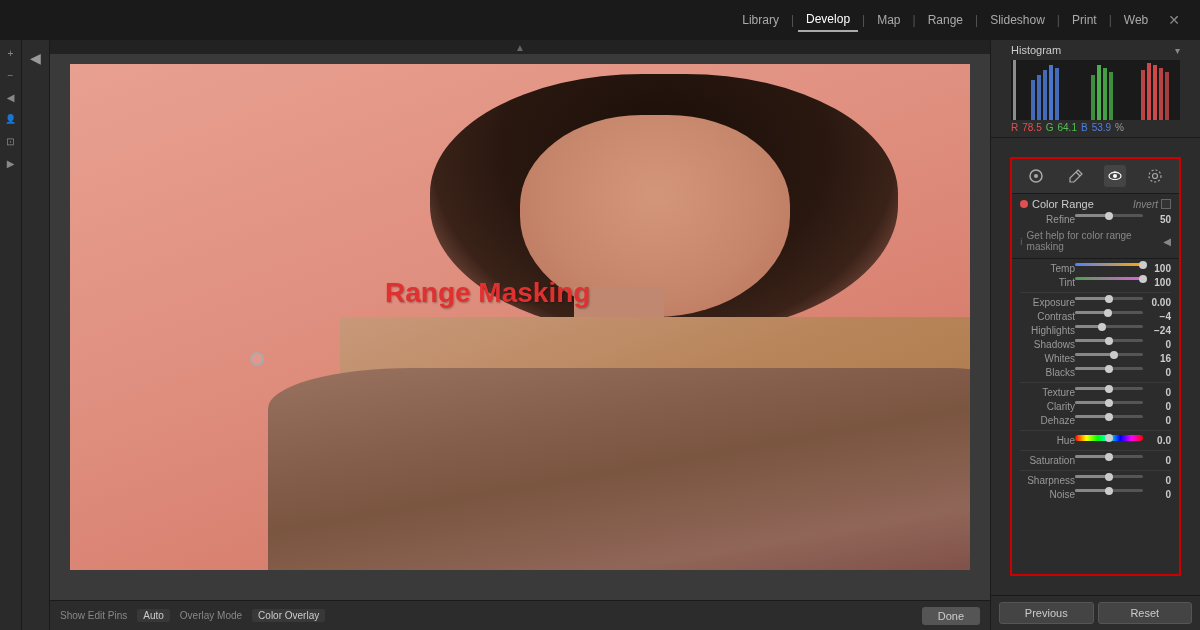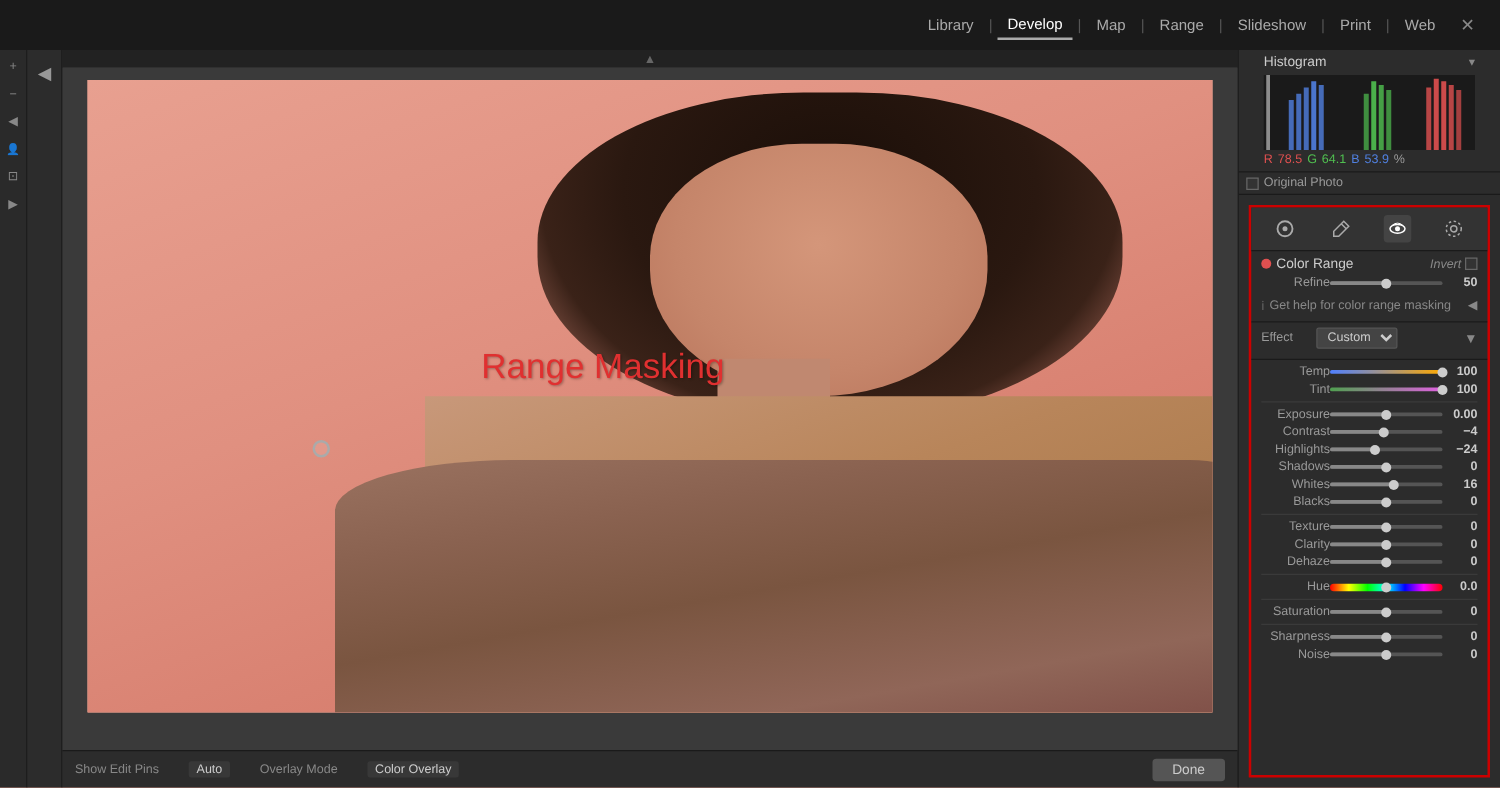--- a/index.html
+++ b/index.html
@@ -108,21 +108,21 @@
         radial-gradient(ellipse 60% 70% at 55% 35%, #c5856a 0%, #e8a090 40%, #e8a090 100%);
       position: relative;
     }
 
     
     #range-masking-label {
       position: absolute;
       top: 42%;
       left: 35%;
       font-size: 28px;
-      font-weight: normal;
+      font-weight: bold;
       color: #e03030;
       text-shadow: 1px 1px 2px rgba(0,0,0,0.3);
       pointer-events: none;
     }
 
     
     .photo-pin {
       position: absolute;
       top: 57%;
       left: 20%;
@@ -133,21 +133,21 @@
       background: rgba(255,255,255,0.1);
     }
 
     
     #bottom-toolbar {
       height: 30px;
       background: #2c2c2c;
       display: flex;
       align-items: center;
       padding: 0 10px;
-      gap: 24px;
+      gap: 10px;
       border-top: 1px solid #1a1a1a;
       font-size: 10px;
     }
     .bottom-label { color: #888; }
     .bottom-value {
       color: #ccc;
       background: #383838;
       padding: 1px 6px;
       border-radius: 2px;
       cursor: pointer;
@@ -217,21 +217,21 @@
       height: 10px;
       border: 1px solid #666;
       background: #333;
     }
 
     
     #develop-panel {
       flex: 1;
       overflow-y: auto;
       border: 2px solid #cc0000;
-      margin: 8px;
+      margin: 19px;
       background: #2c2c2c;
     }
 
     
     #tool-icons-row {
       display: flex;
       align-items: center;
       justify-content: space-around;
       padding: 6px 4px;
       background: #333;
@@ -275,21 +275,20 @@
     .checkbox-sm-inline {
       width: 10px;
       height: 10px;
       border: 1px solid #666;
       background: #333;
       margin-left: 3px;
     }
 
     .slider-row {
       display: flex;
-      align-items: center;
       margin-bottom: 3px;
       gap: 0;
     }
     .slider-label {
       width: 55px;
       color: #999;
       font-size: 10px;
       text-align: right;
       flex-shrink: 0;
     }
@@ -543,24 +542,20 @@
         <span class="rgb-r">R</span>
         <span class="rgb-r">78.5</span>
         <span class="rgb-g">G</span>
         <span class="rgb-g">64.1</span>
         <span class="rgb-b">B</span>
         <span class="rgb-b">53.9</span>
         <span>%</span>
       </div>
     </div>
 
-    <div id="original-photo-row">
-      <div class="checkbox-sm"></div>
-      <span>Original Photo</span>
-    </div>
 
     <div id="develop-panel">
 
       <div id="tool-icons-row">
         <div class="panel-tool-icon">
           <svg width="16" height="16" viewBox="0 0 16 16">
             <circle cx="8" cy="8" r="6" fill="none" stroke="#aaa" stroke-width="1.5"></circle>
             <circle cx="8" cy="8" r="2" fill="#aaa"></circle>
           </svg>
         </div>
@@ -602,29 +597,20 @@
           </div>
           <span class="slider-value">50</span>
         </div>
         <div class="info-row">
           <span class="info-icon">ℹ</span>
           <span>Get help for color range masking</span>
           <span style="margin-left:auto;color:#888;">◀</span>
         </div>
       </div>
 
-      <div id="effect-section">
-        <div class="effect-row">
-          <span class="effect-label">Effect</span>
-          <select class="effect-select">
-            <option>Custom</option>
-          </select>
-          <span class="effect-arrow">▼</span>
-        </div>
-      </div>
 
       <div id="adjustments-section">
 
         <div class="slider-row">
           <span class="slider-label">Temp</span>
           <div class="slider-track" style="background:linear-gradient(to right,#5080ff,#ffaa00);">
             <div class="slider-thumb" style="left:100%;"></div>
           </div>
           <span class="slider-value">100</span>
         </div>
@@ -760,15 +746,19 @@
           <div class="slider-track">
             <div class="slider-fill" style="width:50%;"></div>
             <div class="slider-thumb" style="left:50%;"></div>
           </div>
           <span class="slider-value">0</span>
         </div>
 
       </div>
     </div>
 
+    <div id="panel-bottom">
+      <button class="panel-btn">Previous</button>
+      <button class="panel-btn">Reset</button>
+    </div>
 
   </div>
 </div>
 
 </body></html>

